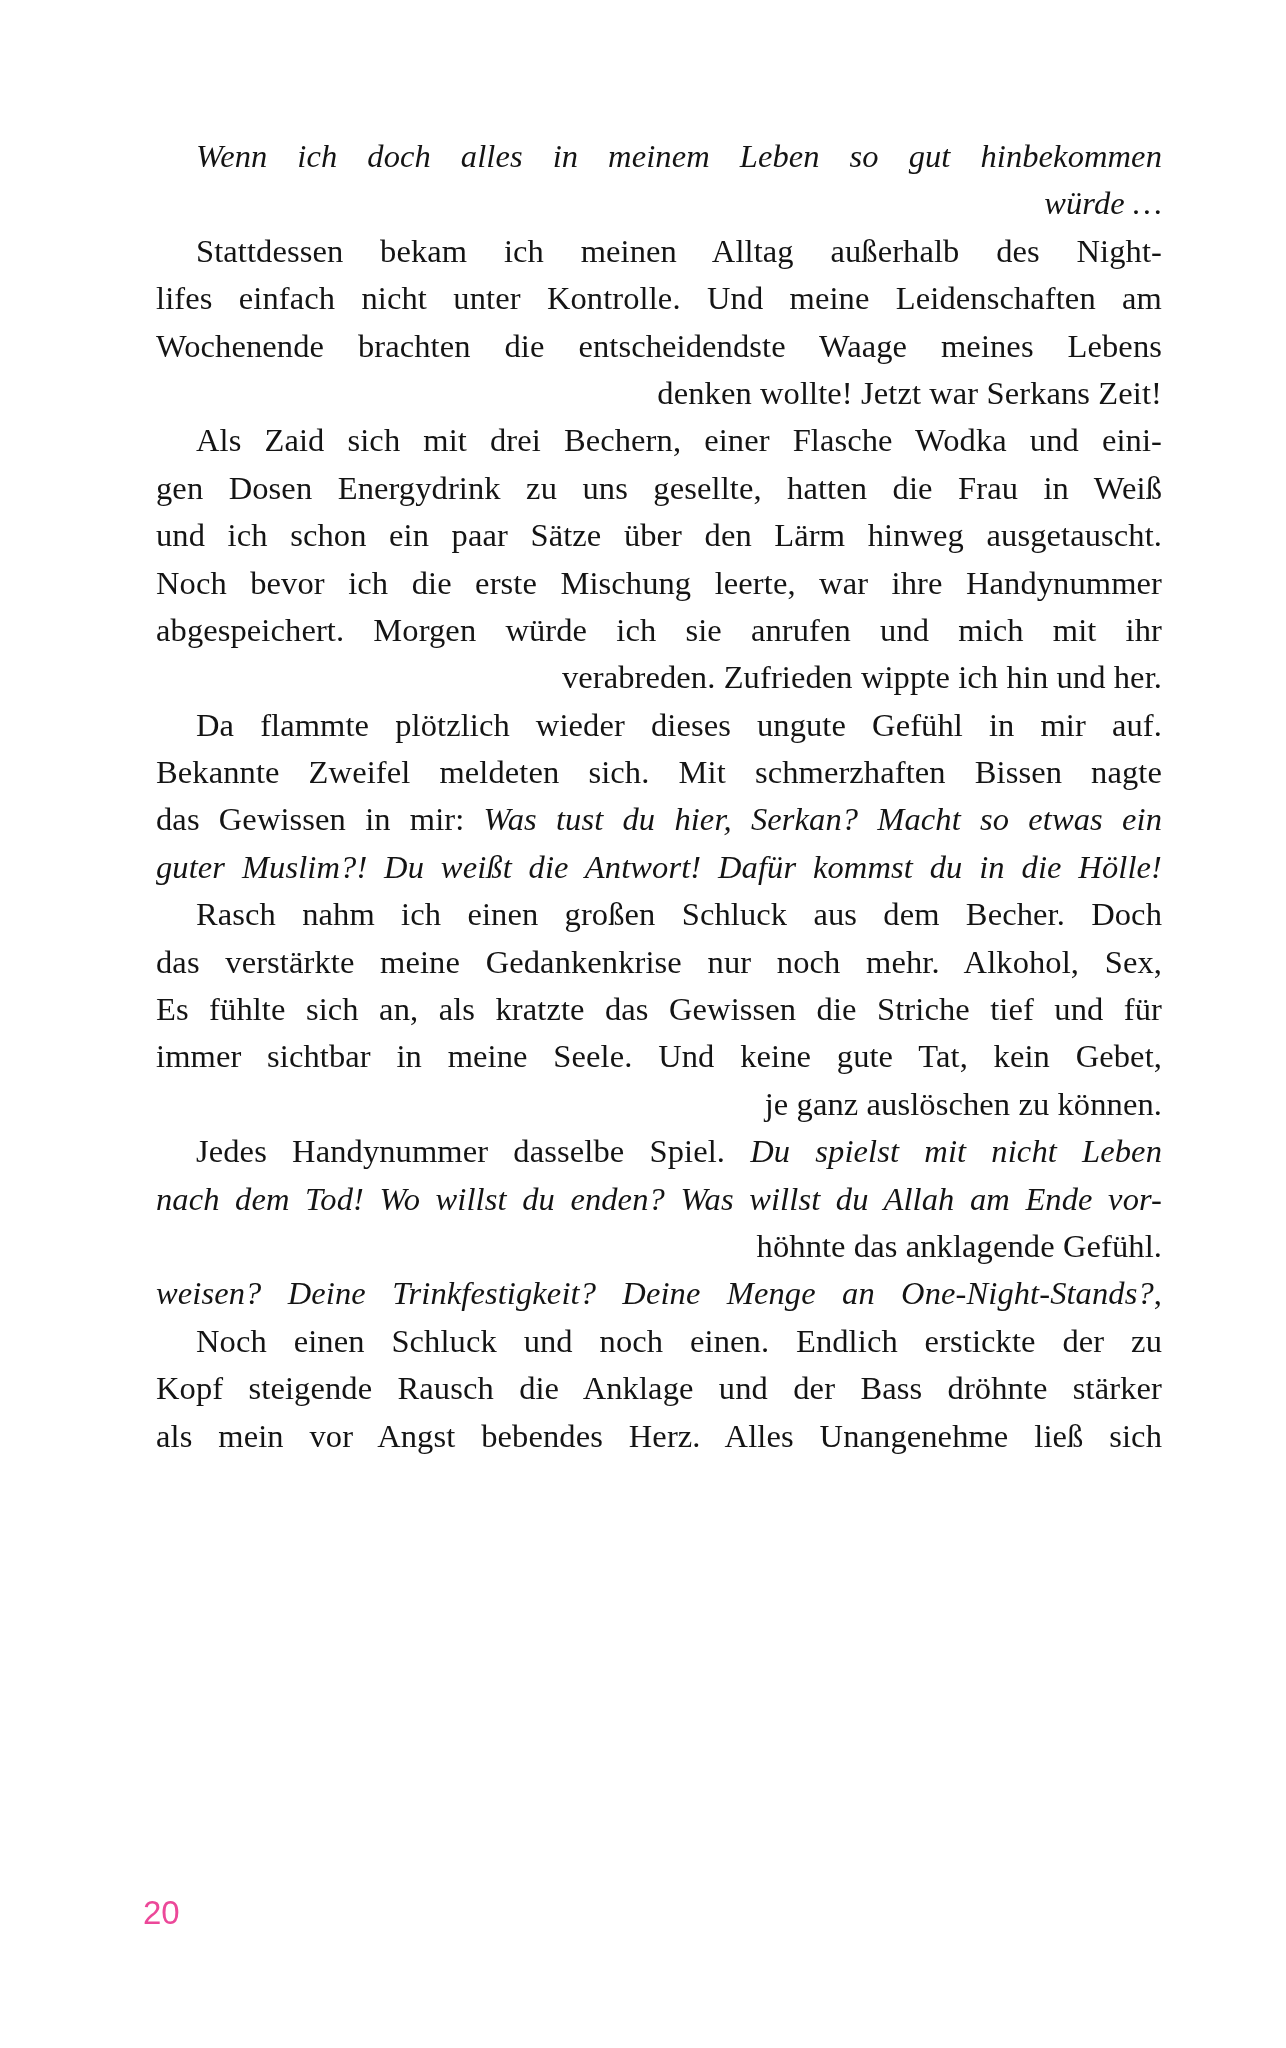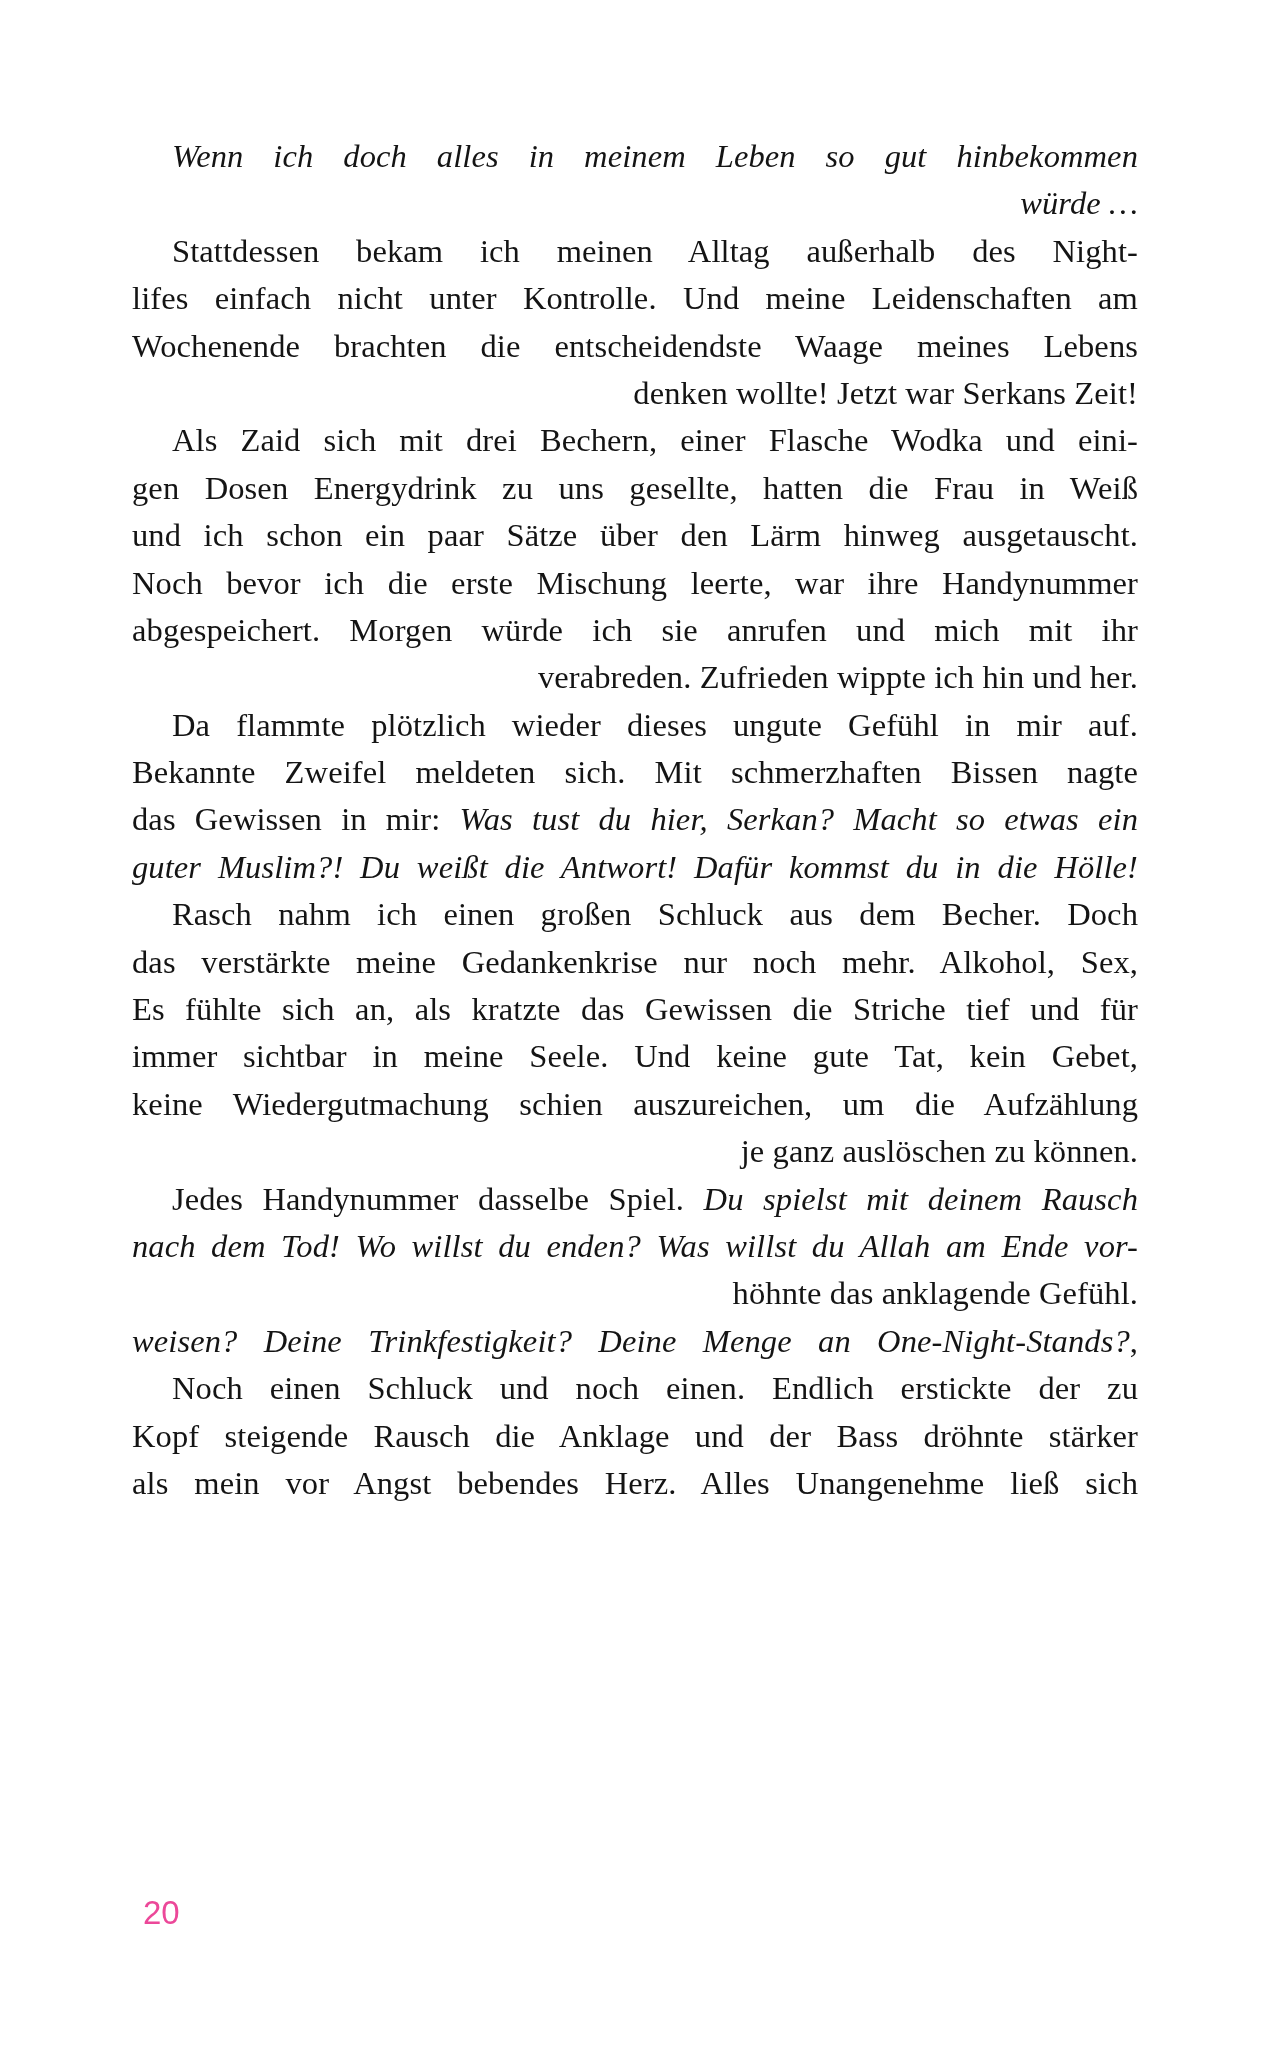--- a/index.html
+++ b/index.html
@@ -11,21 +11,21 @@
     position: relative;
     width: 1286px;
     height: 2048px;
     background: #ffffff;
     overflow: hidden;
     font-family: "Liberation Serif", "DejaVu Serif", serif;
     color: #141414;
   }
   .text-block {
     position: absolute;
-    left: 132px;
+    left: 156px;
     top: 133px;
     width: 1006px;
   }
   .line {
     font-size: 32.5px;
     line-height: 47.4px;
     height: 47.4px;
     white-space: nowrap;
     text-align: right;
     letter-spacing: 0.1px;
@@ -72,23 +72,22 @@
       <div class="line j"><span class="rm">abgespeichert. Morgen würde ich sie anrufen und mich mit ihr</span></div>
       <div class="line"><span class="rm">verabreden. Zufrieden wippte ich hin und her.</span></div>
       <div class="line ind j"><span class="rm">Da flammte plötzlich wieder dieses ungute Gefühl in mir auf.</span></div>
       <div class="line j"><span class="rm">Bekannte Zweifel meldeten sich. Mit schmerzhaften Bissen nagte</span></div>
       <div class="line j"><span class="rm">das Gewissen in mir: </span><span class="it">Was tust du hier, Serkan? Macht so etwas ein</span></div>
       <div class="line j"><span class="it">guter Muslim?! Du weißt die Antwort! Dafür kommst du in die Hölle!</span></div>
       <div class="line ind j"><span class="rm">Rasch nahm ich einen großen Schluck aus dem Becher. Doch</span></div>
       <div class="line j"><span class="rm">das verstärkte meine Gedankenkrise nur noch mehr. Alkohol, Sex,</span></div>
       <div class="line j"><span class="rm">Es fühlte sich an, als kratzte das Gewissen die Striche tief und für</span></div>
       <div class="line j"><span class="rm">immer sichtbar in meine Seele. Und keine gute Tat, kein Gebet,</span></div>
-      <div class="line j"><span class="rm">keine Wiedergutmachung schien auszureichen, um die Aufzählung</span></div>
       <div class="line"><span class="rm">je ganz auslöschen zu können.</span></div>
-      <div class="line ind j"><span class="rm">Jedes Handynummer dasselbe Spiel. </span><span class="it">Du spielst mit deinem Rausch</span></div>
+      <div class="line ind j"><span class="rm">Jedes Handynummer dasselbe Spiel. </span><span class="it">Du spielst mit nicht Leben</span></div>
       <div class="line j"><span class="it">nach dem Tod! Wo willst du enden? Was willst du Allah am Ende vor-</span></div>
       <div class="line"><span class="rm">höhnte das anklagende Gefühl.</span></div>
       <div class="line j"><span class="it">weisen? Deine Trinkfestigkeit? Deine Menge an One-Night-Stands?</span><span class="rm">,</span></div>
       <div class="line ind j"><span class="rm">Noch einen Schluck und noch einen. Endlich erstickte der zu</span></div>
       <div class="line j"><span class="rm">Kopf steigende Rausch die Anklage und der Bass dröhnte stärker</span></div>
       <div class="line j"><span class="rm">als mein vor Angst bebendes Herz. Alles Unangenehme ließ sich</span></div>
     </div>
   <div class="folio">20</div>
 </div>
 

